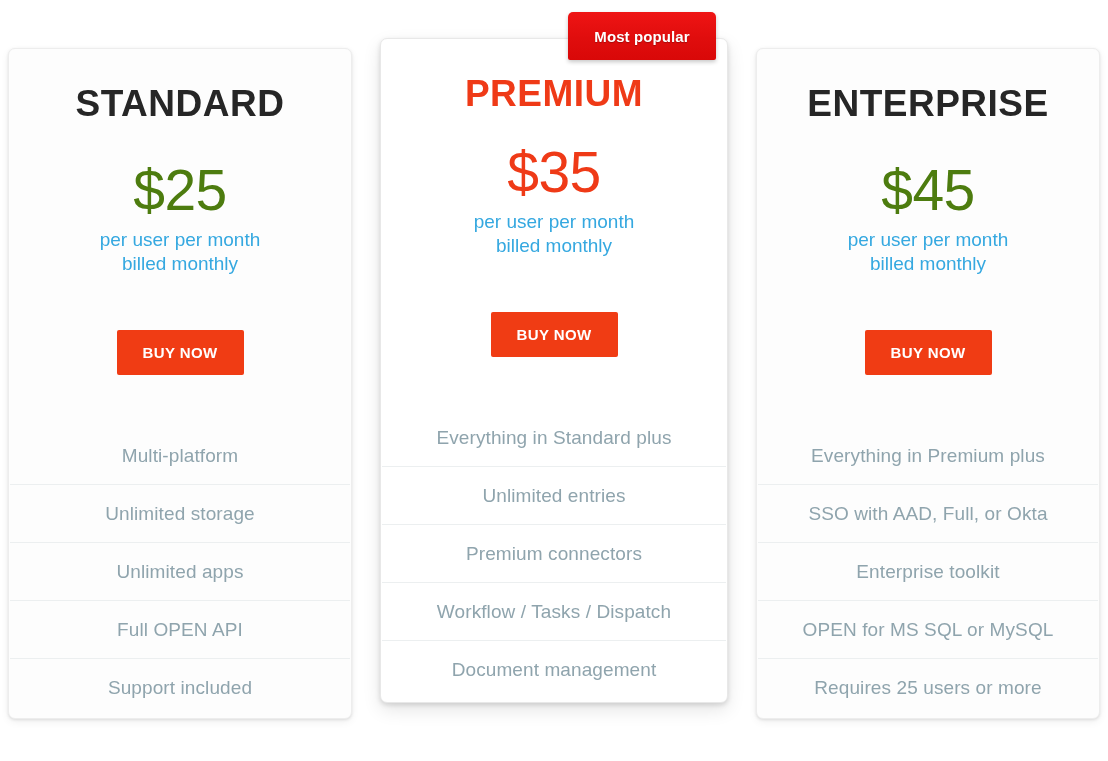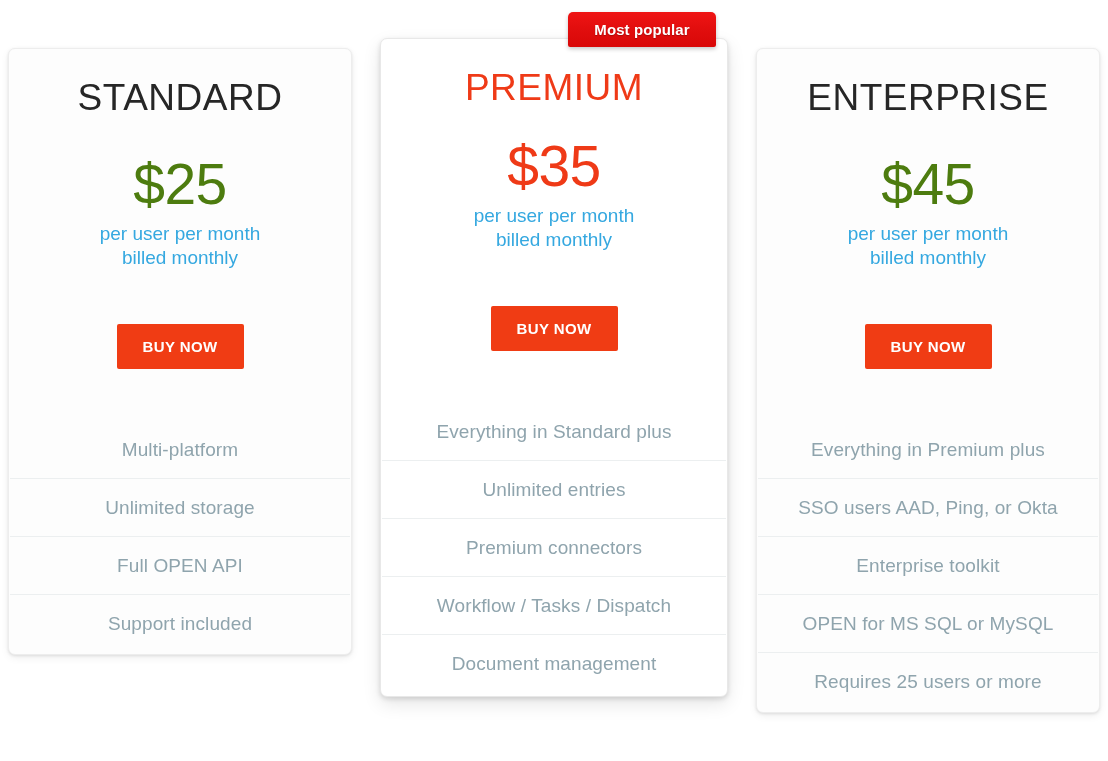--- a/index.html
+++ b/index.html
@@ -59,21 +59,21 @@
     box-shadow: 0 2px 5px rgba(0,0,0,0.13), 0 7px 18px rgba(0,0,0,0.10);
     z-index: 3;
   }
 
   
   .badge {
     position: absolute;
     left: 568px;
     top: 12px;
     width: 148px;
-    height: 35px;
+    height: 48px;
     border-radius: 5px 5px 2px 2px;
     background: linear-gradient(180deg, #ef1414 0%, #e00d0d 55%, #d90808 100%);
     box-shadow: 0 2px 4px rgba(0,0,0,0.22);
     display: flex;
     align-items: center;
     justify-content: center;
     z-index: 5;
     box-sizing: border-box;
   }
   .badge-label {
@@ -85,25 +85,25 @@
     white-space: nowrap;
   }
 
   
   .card-head {
     padding: 26px 14px 0 14px;
     text-align: center;
   }
   .plan-name {
     font-size: 37px;
-    font-weight: normal;
+    font-weight: bold;
     color: #262626;
     letter-spacing: 0.5px;
     line-height: 1.05;
-    margin: 4px;
+    margin: 10px;
   }
   .plan-name--accent { color: #ef3a17; }
 
   .price {
     font-size: 57px;
     font-weight: normal;
     color: #4d7c0f;
     line-height: 1;
     margin-top: 38px;
     letter-spacing: -0.5px;
@@ -181,20 +181,21 @@
           <div>per user per month</div>
           <div>billed monthly</div>
         </div>
       </div>
       <div class="cta-zone">
         <button class="buy-btn">BUY NOW</button>
       </div>
       <ul class="features">
         <li class="feature-row">Multi-platform</li>
         <li class="feature-row">Unlimited storage</li>
+        <li class="feature-row">Unlimited apps</li>
         <li class="feature-row">Full OPEN API</li>
         <li class="feature-row">Support included</li>
       </ul>
     </div>
 
     <div class="card card--featured">
       <div class="card-head">
         <div class="plan-name plan-name--accent">PREMIUM</div>
         <div class="price price--accent">$35</div>
         <div class="price-note">
@@ -221,21 +222,21 @@
         <div class="price-note">
           <div>per user per month</div>
           <div>billed monthly</div>
         </div>
       </div>
       <div class="cta-zone">
         <button class="buy-btn">BUY NOW</button>
       </div>
       <ul class="features">
         <li class="feature-row">Everything in Premium plus</li>
-        <li class="feature-row">SSO users AAD, Ping, or Okta</li>
+        <li class="feature-row">SSO with AAD, Full, or Okta</li>
         <li class="feature-row">Enterprise toolkit</li>
         <li class="feature-row">OPEN for MS SQL or MySQL</li>
         <li class="feature-row">Requires 25 users or more</li>
       </ul>
     </div>
 
   </div>
 
   <div class="badge">
     <span class="badge-label">Most popular</span>

